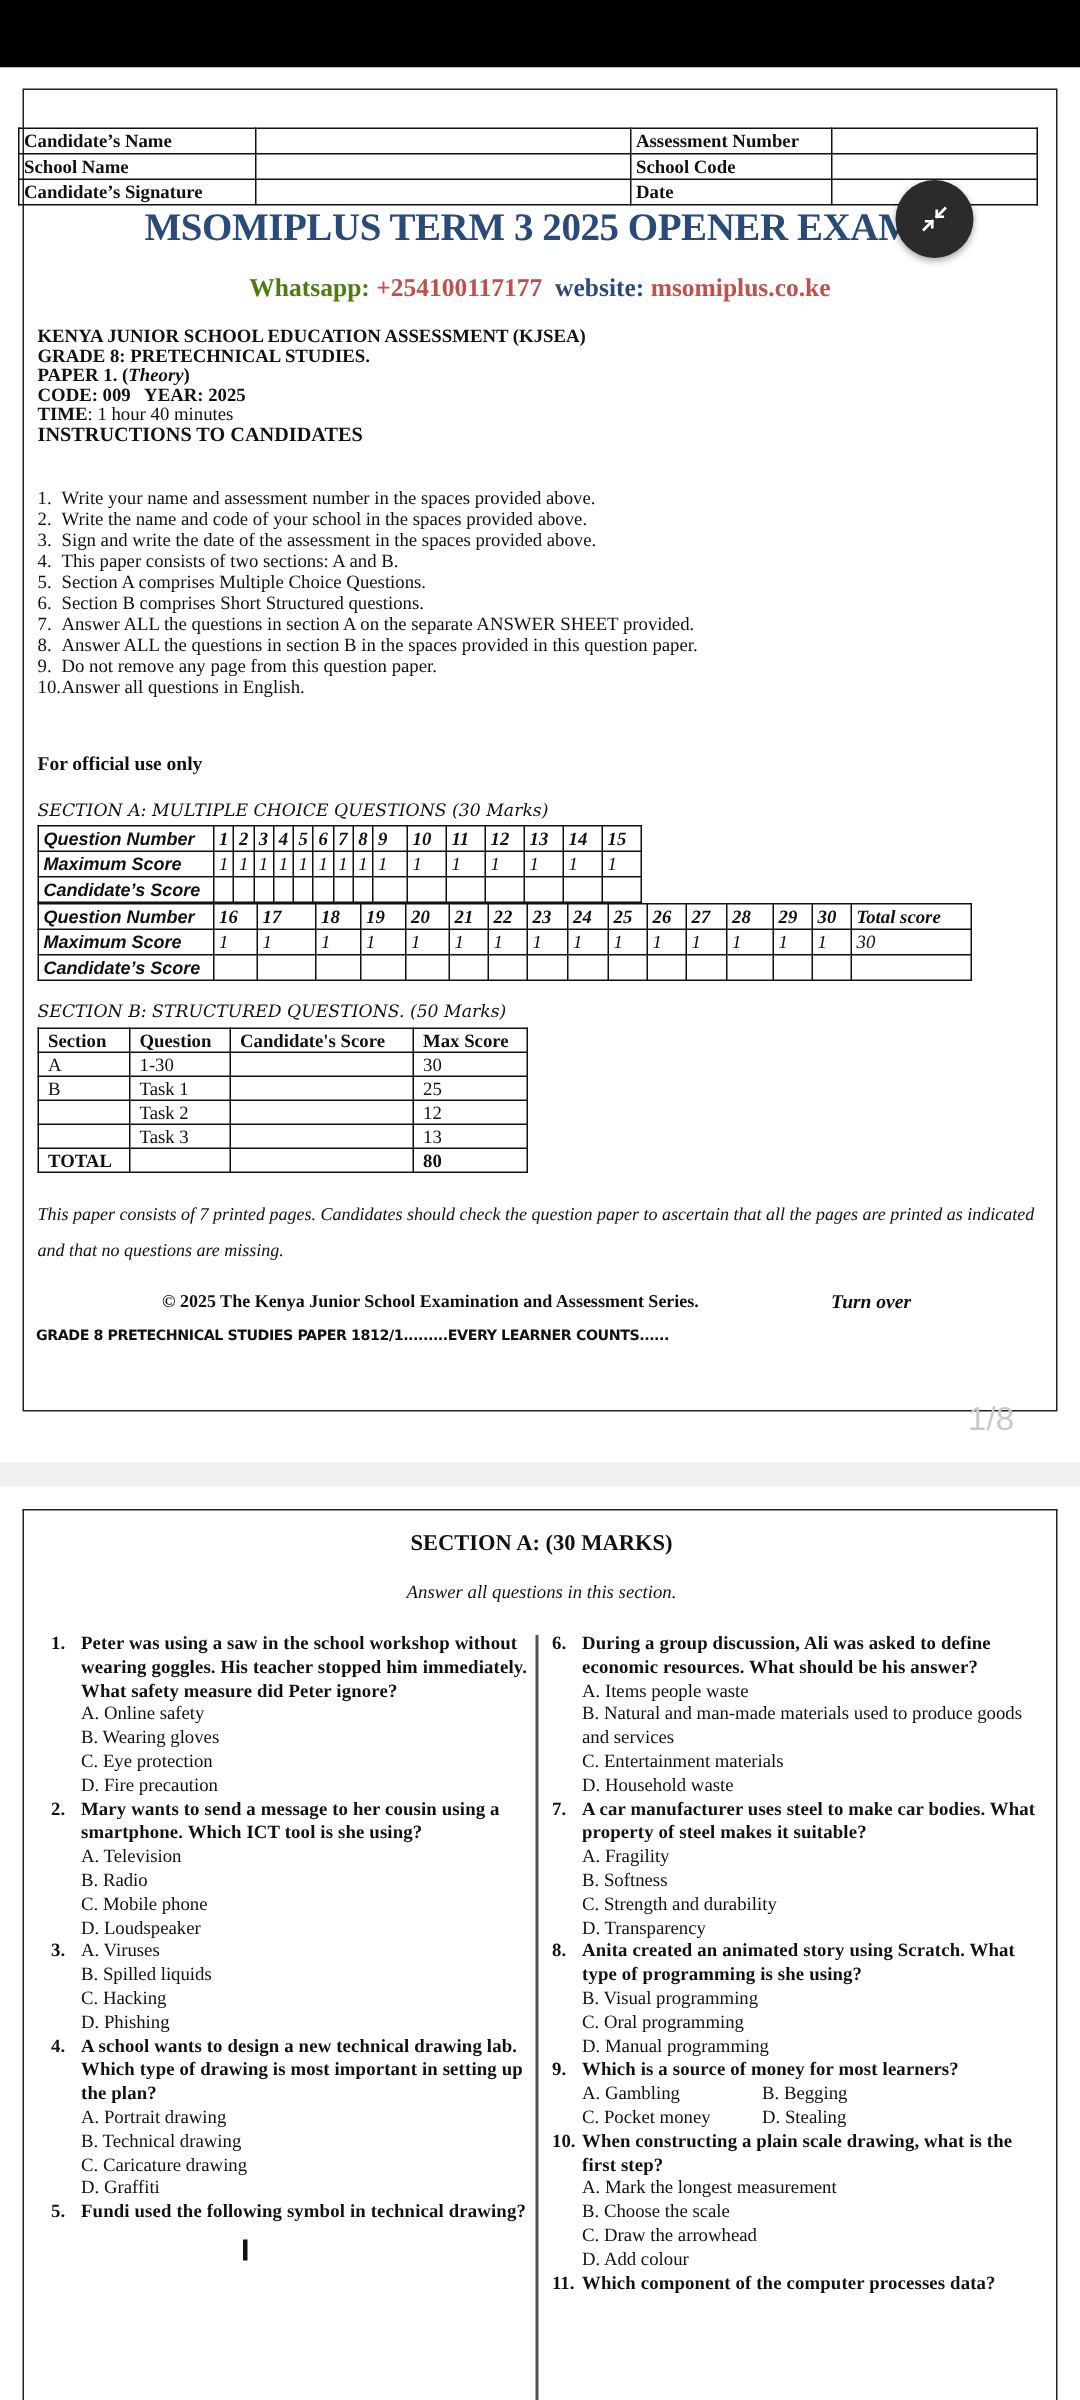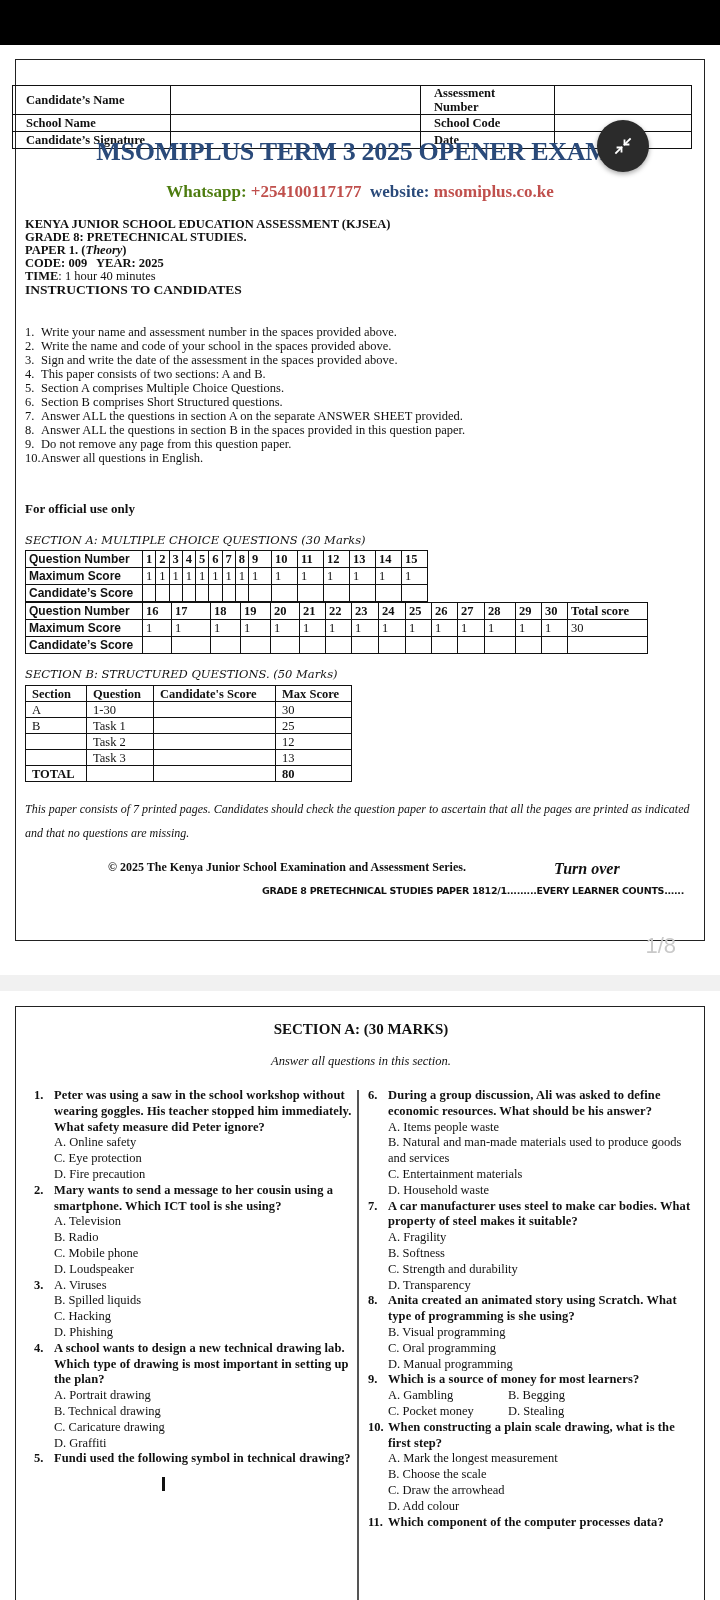--- a/index.html
+++ b/index.html
@@ -13,21 +13,21 @@
   .page2 { top: 991px; height: 609px; padding-left: 14px; }
 
   .frame { position: absolute; border: 1.5px solid #222; background: #fff; }
   .page1 .frame { left: 15px; top: 14px; width: 690px; height: 882px; }
   .page2 .frame { left: 15px; top: 15px; width: 690px; height: 620px; border-bottom: none; }
 
   .page-num { position: absolute; right: 44px; top: 888px; font-family: "Liberation Sans", sans-serif; font-size: 22px; color: #c9c9c9; text-align: center; }
 
   
   .cand-table { position: absolute; left: 12px; top: 40px; width: 680px; border-collapse: collapse; font-size: 12.5px; font-weight: bold; }
-  .cand-table td { border: 1.3px solid #111; height: 17px; padding: 0 13px; line-height: 14px; }
+  .cand-table td { border: 1.3px solid #111; height: 17px; padding: 0 3px; line-height: 14px; }
   .cand-table td.c1 { width: 158px; }
   .cand-table td.c2 { width: 250px; }
   .cand-table td.c3 { width: 134px; }
 
   .fab { position: absolute; left: 597px; top: 75px; width: 52px; height: 52px; border-radius: 50%; background: #2b2b2b; box-shadow: 0 2px 5px rgba(0,0,0,.35); display: flex; align-items: center; justify-content: center; z-index: 5; }
 
   .main-title { position: absolute; left: 0; width: 720px; top: 92px; text-align: center; font-size: 26px; font-weight: bold; color: #2a4a7a; letter-spacing: -0.3px; }
   .contact { position: absolute; left: 0; width: 720px; top: 137px; text-align: center; font-size: 17px; font-weight: bold; }
   .contact .green { color: #4d7c0f; }
   .contact .red { color: #c0504d; }
@@ -37,36 +37,36 @@
   .header-block .b { font-weight: bold; }
   .header-block .big { font-size: 13.5px; font-weight: bold; }
 
   .instructions { position: absolute; left: 25px; top: 280px; font-size: 12.5px; line-height: 14px; list-style: none; }
   .instructions li { display: flex; }
   .instructions .num { display: inline-block; width: 16px; }
 
   .official { position: absolute; left: 25px; top: 456px; font-size: 13px; font-weight: bold; }
 
   .secA-caption { position: absolute; left: 25px; top: 488px; font-size: 13px; font-style: italic; font-family: "DejaVu Serif", serif; font-size: 11.5px; }
-  .score-table { position: absolute; border-collapse: collapse; font-size: 12.5px; }
+  .score-table { position: absolute; border-collapse: collapse; font-size: 12.5px; font-style: italic; }
   .score-table td { border: 1.2px solid #111; height: 17px; padding: 0 3px; line-height: 14px; text-align: left; }
   .score-table td.label { font-family: "Liberation Sans", sans-serif; font-weight: bold; width: 117px; font-size: 12px; }
   .score-table tr.qn td:not(.label) { font-weight: bold; }
   .score-table1 { left: 25px; top: 505px; }
   .score-table2 { left: 25px; top: 557px; }
 
   .secB-caption { position: absolute; left: 25px; top: 622px; font-family: "DejaVu Serif", serif; font-style: italic; font-size: 11.5px; }
   .secb-table { position: absolute; left: 25px; top: 640px; border-collapse: collapse; font-size: 12.5px; }
   .secb-table td, .secb-table th { border: 1.2px solid #111; height: 16px; padding: 0 6px; line-height: 14px; text-align: left; }
   .secb-table th { font-weight: bold; }
 
   .note { position: absolute; left: 25px; top: 752px; width: 670px; font-style: italic; font-size: 12px; line-height: 24px; }
   .copyright { position: absolute; left: 108px; top: 815px; font-size: 12px; font-weight: bold; }
-  .turn-over { position: absolute; left: 554px; top: 815px; font-size: 16px; font-weight: bold; font-style: italic; }
-  .footer-line { position: absolute; left: 24px; top: 840px; width: 660px; display: flex; justify-content: flex-end; font-family: "DejaVu Sans", sans-serif; font-size: 9.5px; font-weight: bold; letter-spacing: -0.3px; }
+  .turn-over { position: absolute; left: 554px; top: 815px; font-size: 13px; font-weight: bold; font-style: italic; }
+  .footer-line { position: absolute; left: 24px; top: 840px; width: 660px; display: flex; justify-content: flex-start; font-family: "DejaVu Sans", sans-serif; font-size: 9.5px; font-weight: bold; letter-spacing: -0.3px; }
 
   
   .p2-title { position: absolute; left: 0; width: 690px; top: 14px; text-align: center; font-size: 15px; font-weight: bold; }
   .p2-sub { position: absolute; left: 0; width: 690px; top: 47px; text-align: center; font-size: 12.5px; font-style: italic; }
   .col { position: absolute; top: 81px; font-size: 12.5px; line-height: 15.8px; }
   .col.left { left: 18px; width: 318px; }
   .col.right { left: 352px; width: 330px; }
   .divider { position: absolute; left: 341px; top: 83px; width: 1.5px; height: 540px; background: #555; }
   .q { display: flex; }
   .q .qn { width: 20px; flex-shrink: 0; font-weight: bold; }
@@ -368,20 +368,21 @@
     <div class="p2-sub">Answer all questions in this section.</div>
 
     <div class="divider"></div>
 
     <div class="col left">
       <div class="q">
           <span class="qn">1.</span>
           <div class="qb">
         <div class="stem">Peter was using a saw in the school workshop without wearing goggles. His teacher stopped him immediately. What safety measure did Peter ignore?</div>
         <div class="opt">A. Online safety</div>
+        <div class="opt">B. Wearing gloves</div>
         <div class="opt">C. Eye protection</div>
         <div class="opt">D. Fire precaution</div>
       </div>
         </div>
       <div class="q">
           <span class="qn">2.</span>
           <div class="qb">
         <div class="stem">Mary wants to send a message to her cousin using a smartphone. Which ICT tool is she using?</div>
         <div class="opt">A. Television</div>
         <div class="opt">B. Radio</div>

